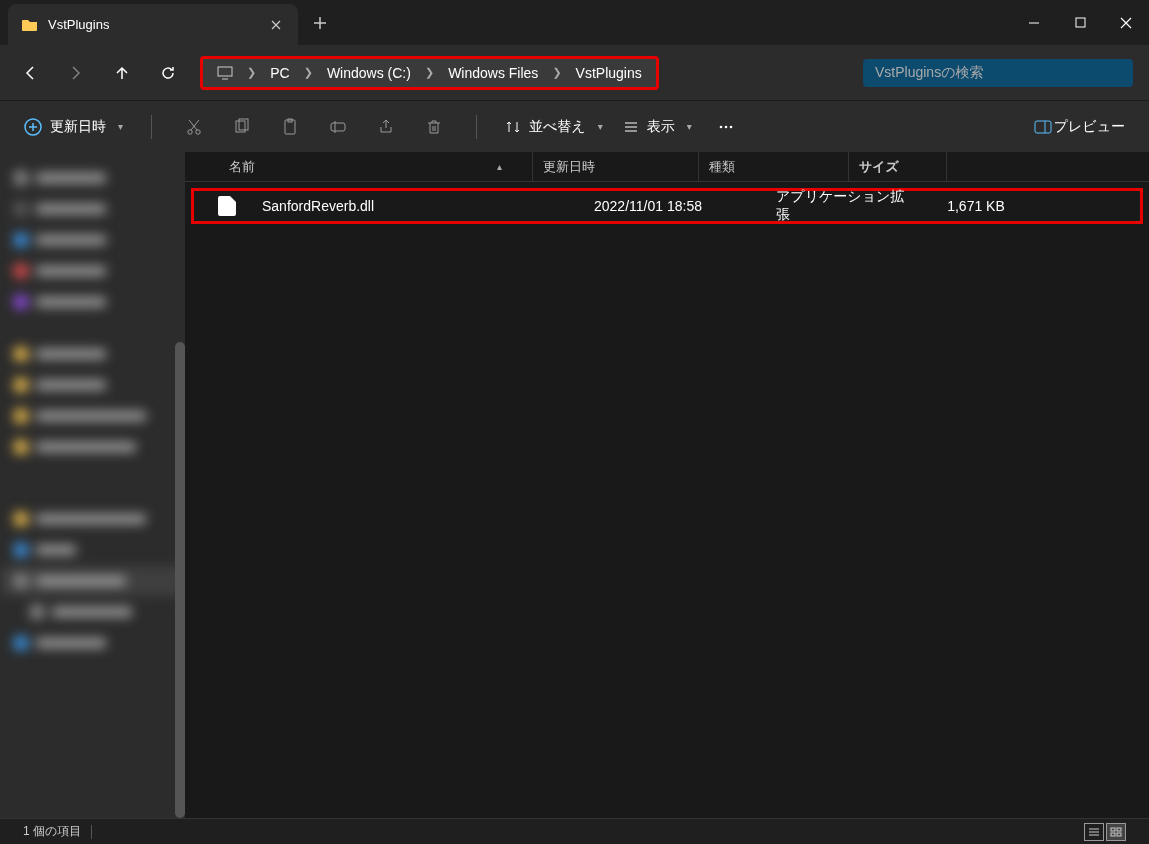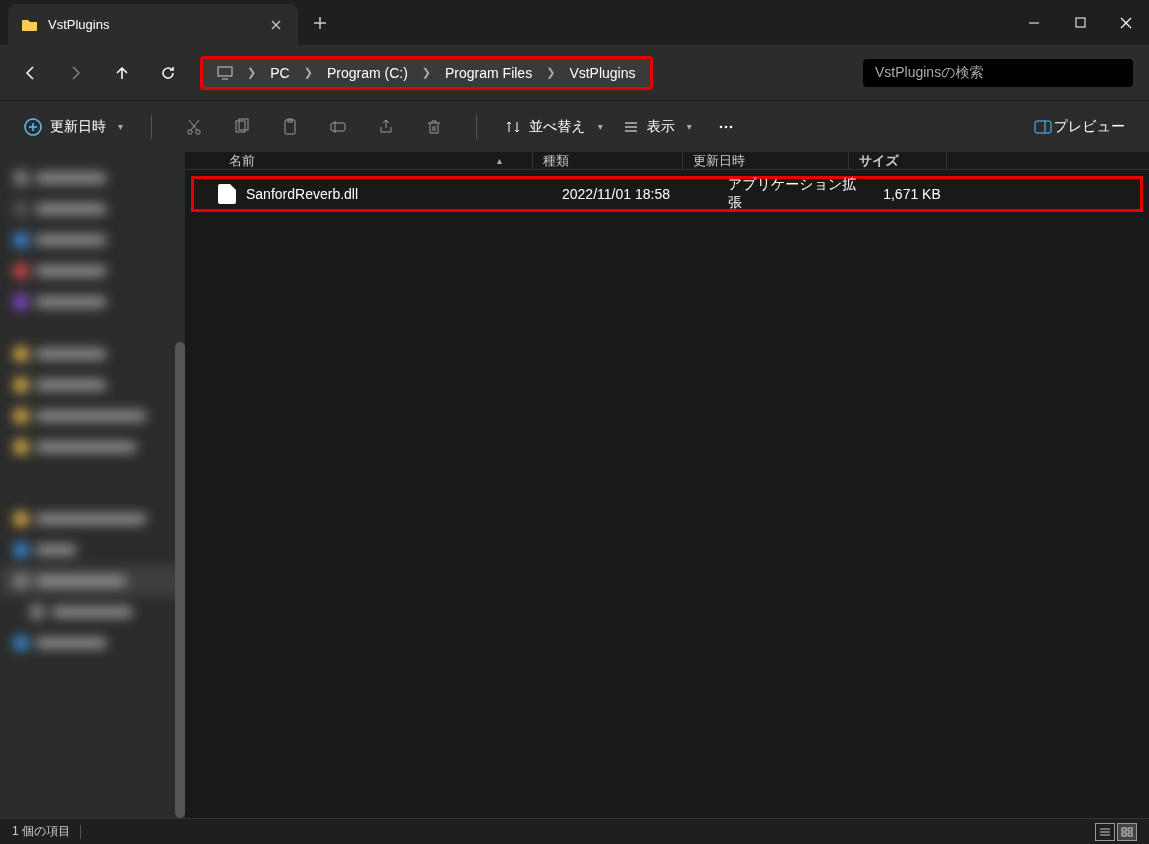--- a/index.html
+++ b/index.html
@@ -16,21 +16,21 @@
   .wc-btn { width: 46px; display: flex; align-items: center; justify-content: center; color: #cccccc; }
 
   
   .navbar { height: 55px; background: #2c2c2c; display: flex; align-items: center; padding: 0 10px; gap: 6px; }
   .nav-btn { width: 40px; height: 36px; display: flex; align-items: center; justify-content: center; color: #cccccc; border-radius: 4px; }
   .nav-btn.disabled { opacity: 0.4; }
   .breadcrumb-wrap { flex: 0 0 auto; display: flex; align-items: center; background: #3a3a3a; border-radius: 4px; height: 34px; padding: 0 6px; margin-left: 6px; border: 3px solid #e60000; }
   .bc-monitor { width: 24px; display: flex; align-items: center; justify-content: center; color: #cccccc; margin: 0 4px; }
   .bc-sep { color: #aaaaaa; padding: 0 6px; font-size: 11px; }
   .bc-item { color: #ffffff; font-size: 14px; padding: 0 8px; }
-  .searchbox { margin-left: auto; background: #000000; border-radius: 4px; height: 28px; width: 270px; display: flex; align-items: center; padding: 0 12px; color: #aaaaaa; font-size: 14px; margin-right: 6px; }
+  .searchbox { margin-left: auto; background: #0c4a6e; border-radius: 4px; height: 28px; width: 270px; display: flex; align-items: center; padding: 0 12px; color: #aaaaaa; font-size: 14px; margin-right: 6px; }
 
   
   .toolbar { height: 52px; background: #2c2c2c; display: flex; align-items: center; padding: 0 14px; border-top: 1px solid #1a1a1a; }
   .new-btn { display: flex; align-items: center; gap: 8px; color: #ffffff; font-size: 14px; padding: 6px 10px; border-radius: 4px; }
   .new-btn .plus-circle { width: 18px; height: 18px; }
   .tb-sep { width: 1px; height: 24px; background: #555555; margin: 0 18px; }
   .tb-icon { width: 32px; height: 32px; display: flex; align-items: center; justify-content: center; color: #9a9a9a; margin: 0 8px; }
   .tb-menu { display: flex; align-items: center; gap: 8px; color: #ffffff; font-size: 14px; padding: 6px 10px; }
   .caret { font-size: 10px; color: #aaaaaa; margin-left: 4px; }
   .preview-btn { margin-left: auto; display: flex; align-items: center; gap: 2px; color: #ffffff; font-size: 14px; padding: 6px 10px; }
@@ -38,39 +38,39 @@
   
   .content { flex: 1; display: flex; background: #191919; overflow: hidden; }
   .sidebar { width: 185px; background: #2c2c2c; position: relative; overflow: hidden; }
   .sidebar-blur { position: absolute; inset: 0; filter: blur(6px); padding: 10px 0; }
   .sb-item { height: 30px; display: flex; align-items: center; padding: 0 14px; gap: 8px; margin: 1px 0; }
   .sb-dot { width: 14px; height: 14px; border-radius: 3px; }
   .sb-text { width: 70px; height: 10px; background: #999999; border-radius: 3px; }
   .sb-scroll { position: absolute; right: 0; top: 190px; bottom: 0; width: 10px; background: #555555; border-radius: 5px; }
 
   .filepane { flex: 1; background: #191919; display: flex; flex-direction: column; }
-  .columns { height: 18px; display: flex; align-items: flex-end; border-bottom: 1px solid #333333; color: #cccccc; font-size: 13px; padding-left: 34px; }
+  .columns { height: 30px; display: flex; align-items: flex-end; border-bottom: 1px solid #333333; color: #cccccc; font-size: 13px; padding-left: 34px; }
   .col { border-right: 1px solid #333333; padding: 0 10px; display: flex; align-items: center; height: 100%; }
   .col-name { width: 314px; display: flex; align-items: center; gap: 60px; }
   .col-sort { font-size: 10px; color: #aaaaaa; margin-left: auto; margin-right: 20px; }
   .col-date { width: 166px; }
   .col-type { width: 150px; }
   .col-size { width: 98px; font-weight: bold; }
 
   .filerow-wrap { padding: 6px 6px; }
-  .filerow { height: 36px; display: flex; align-items: center; color: #ffffff; font-size: 14px; border: 3px solid #e60000; padding-left: 24px; }
+  .filerow { height: 36px; display: flex; align-items: center; color: #ffffff; font-size: 14px; border: 3px solid #e60000; padding-left: 24px; gap: 16px; }
   .file-icon { width: 18px; height: 20px; margin-right: 10px; background: #ffffff; border-radius: 2px; position: relative; }
   .file-icon::before { content: ""; position: absolute; top: 0; right: 0; width: 6px; height: 6px; background: #191919; clip-path: polygon(0 0, 100% 100%, 100% 0); }
   .cell-name { width: 306px; }
   .cell-date { width: 166px; padding-left: 10px; }
   .cell-type { width: 150px; padding-left: 10px; }
   .cell-size { width: 98px; text-align: center; padding-right: 10px; }
 
   
-  .statusbar { height: 26px; background: #1f1f1f; display: flex; align-items: center; padding: 0 12px; color: #cccccc; font-size: 12px; border-top: 1px solid #333333; }
+  .statusbar { height: 26px; background: #1f1f1f; display: flex; align-items: center; padding: 0 23px; color: #cccccc; font-size: 12px; border-top: 1px solid #333333; }
   .status-sep { width: 1px; height: 14px; background: #555555; margin: 0 10px; }
   .view-toggles { margin-left: auto; display: flex; gap: 2px; }
   .vt-btn { width: 20px; height: 18px; border: 1px solid #999999; display: flex; align-items: center; justify-content: center; }
 
   svg { display: block; }
 </style>
 </head>
 <body>
 
 <div class="titlebar">
@@ -136,23 +136,23 @@
   <div class="breadcrumb-wrap">
     <span class="bc-monitor">
       <svg width="16" height="14" viewBox="0 0 16 14">
           <rect x="1" y="1" width="14" height="9" stroke="#cccccc" fill="none"></rect>
           <path stroke="#cccccc" d="M5 13h6"></path>
         </svg>
     </span>
     <span class="bc-sep">❯</span>
     <span class="bc-item">PC</span>
     <span class="bc-sep">❯</span>
-    <span class="bc-item">Program (C:)</span>
+    <span class="bc-item">Windows (C:)</span>
     <span class="bc-sep">❯</span>
-    <span class="bc-item">Program Files</span>
+    <span class="bc-item">Windows Files</span>
     <span class="bc-sep">❯</span>
     <span class="bc-item">VstPlugins</span>
   </div>
 
   <div class="searchbox">
     <span>VstPluginsの検索</span>
   </div>
 </div>
 
 <div class="toolbar">
@@ -303,25 +303,25 @@
     </div>
     <div class="sb-scroll"></div>
   </div>
 
   <div class="filepane">
     <div class="columns">
       <div class="col col-name">
         <span>名前</span>
         <span class="col-sort">▴</span>
       </div>
+      <div class="col col-date">
+          <span>更新日時</span>
+        </div>
       <div class="col col-type">
           <span>種類</span>
-        </div>
-      <div class="col col-date">
-          <span>更新日時</span>
         </div>
       <div class="col col-size">
           <span>サイズ</span>
         </div>
     </div>
 
     <div class="filerow-wrap">
       <div class="filerow">
         <div class="file-icon"></div>
         <div class="cell-name">SanfordReverb.dll</div>

